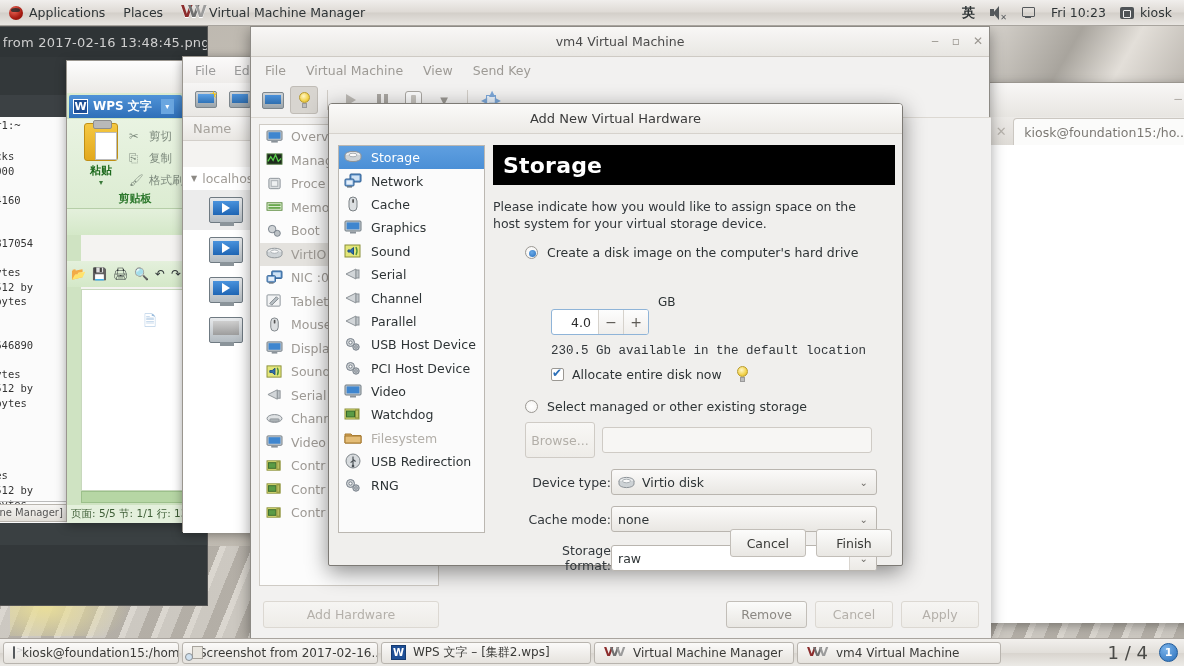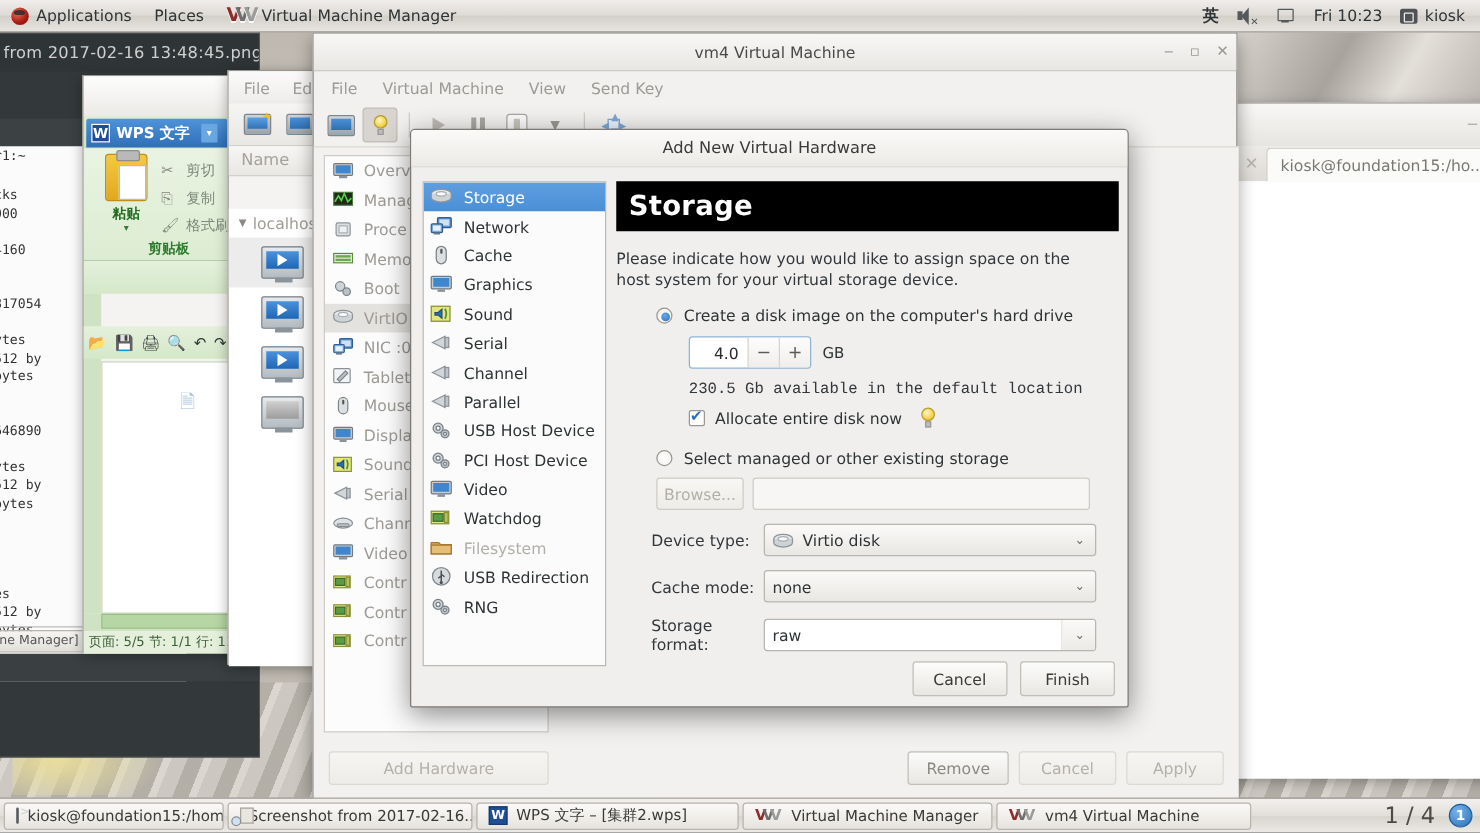--- a/index.html
+++ b/index.html
@@ -204,35 +204,35 @@
   #dlg-right{position:absolute;left:164px;top:10px;width:402px;height:388px;}
   #banner{height:40px;background:#000;display:flex;align-items:center;padding-left:10px;}
   #banner span{color:#fff;font-size:22px;font-weight:bold;letter-spacing:.2px;}
   #intro{margin-top:13px;font-size:12.5px;line-height:17px;color:#32373b;width:370px;}
   .radio-row{display:flex;align-items:center;gap:9px;margin-top:13px;padding-left:32px;font-size:12.5px;}
   .radio{width:13px;height:13px;border-radius:50%;border:1px solid #9b9893;
       background:radial-gradient(circle at 50% 50%,#fff 0%,#f2f1ef 100%);position:relative;flex:0 0 13px;}
   .radio.on:after{content:"";position:absolute;left:3px;top:3px;width:7px;height:7px;border-radius:50%;
       background:radial-gradient(circle at 40% 35%,#69a9e8,#2a6fba);}
   .spin-row{display:flex;align-items:center;gap:9px;margin-top:9px;padding-left:58px;}
-  .spin{height:26px;width:98px;border:1px solid #8fb4d8;border-radius:3px;display:flex;background:#fff;overflow:hidden;}
+  .spin{height:26px;width:98px;border:1px solid #8fb4d8;border-radius:3px;display:flex;background:#fff;overflow:hidden;margin-top:40px;}
   .spin .val{flex:1;display:flex;align-items:center;justify-content:flex-end;padding-right:7px;font-size:12.5px;color:#2b2b2b;}
   .spin .btn{width:25px;display:flex;align-items:center;justify-content:center;font-size:14px;color:#5d5a55;
       border-left:1px solid #d6d2cc;background:linear-gradient(to bottom,#fdfdfd,#f0eeeb);}
   .avail{margin-top:9px;padding-left:58px;font-size:12.5px;color:#32373b;font-family:Liberation Mono, monospace;}
   .chk-row{display:flex;align-items:center;gap:8px;margin-top:8px;padding-left:58px;font-size:12.5px;}
   .chk{width:13px;height:13px;border:1px solid #9b9893;border-radius:2px;background:#fff;position:relative;flex:0 0 13px;}
   .chk.on:after{content:"✔";position:absolute;left:0px;top:-3px;font-size:12px;color:#2b6fb8;font-weight:bold;}
   .browse-row{display:flex;align-items:center;gap:7px;margin-top:8px;padding-left:32px;}
-  .browse-btn{height:26px;width:70px;border:1px solid #cfcbc5;border-radius:3px;
+  .browse-btn{height:36px;width:70px;border:1px solid #cfcbc5;border-radius:3px;
       background:linear-gradient(to bottom,#f8f7f5,#eeecE8);color:#b2aea8;font-size:12.5px;
       display:flex;align-items:center;justify-content:center;}
   .path-field{height:26px;width:270px;border:1px solid #cfcbc5;border-radius:3px;background:#f7f6f4;}
   .frow{display:flex;align-items:center;margin-top:11px;padding-left:0px;}
-  .flabel{width:118px;text-align:left;font-size:12.5px;color:#32373b;padding-left:28px;}
+  .flabel{width:118px;text-align:right;font-size:12.5px;color:#32373b;padding-left:28px;}
   .combo{height:26px;width:266px;border:1px solid #b9b5af;border-radius:3px;
       background:linear-gradient(to bottom,#fbfaf9,#e9e7e3);display:flex;align-items:center;
       padding:0 6px;gap:7px;font-size:12.5px;color:#2e3436;position:relative;}
   .combo .chev{position:absolute;right:8px;color:#6f6c67;font-size:10px;}
   .combo.entry{background:#fff;padding-left:6px;}
   .combo.entry .btnarea{position:absolute;right:0;top:0;bottom:0;width:27px;
       background:linear-gradient(to bottom,#fbfaf9,#eceae6);border-left:1px solid #d9d5cf;border-radius:0 2px 2px 0;}
   #dlg-btns{position:absolute;right:12px;bottom:10px;display:flex;gap:10px;}
   .dbtn{height:28px;min-width:76px;padding:0 16px;border:1px solid #c2beb8;border-radius:3px;
       background:linear-gradient(to bottom,#fcfcfb,#e9e7e3);font-size:12.5px;color:#3a3a37;

